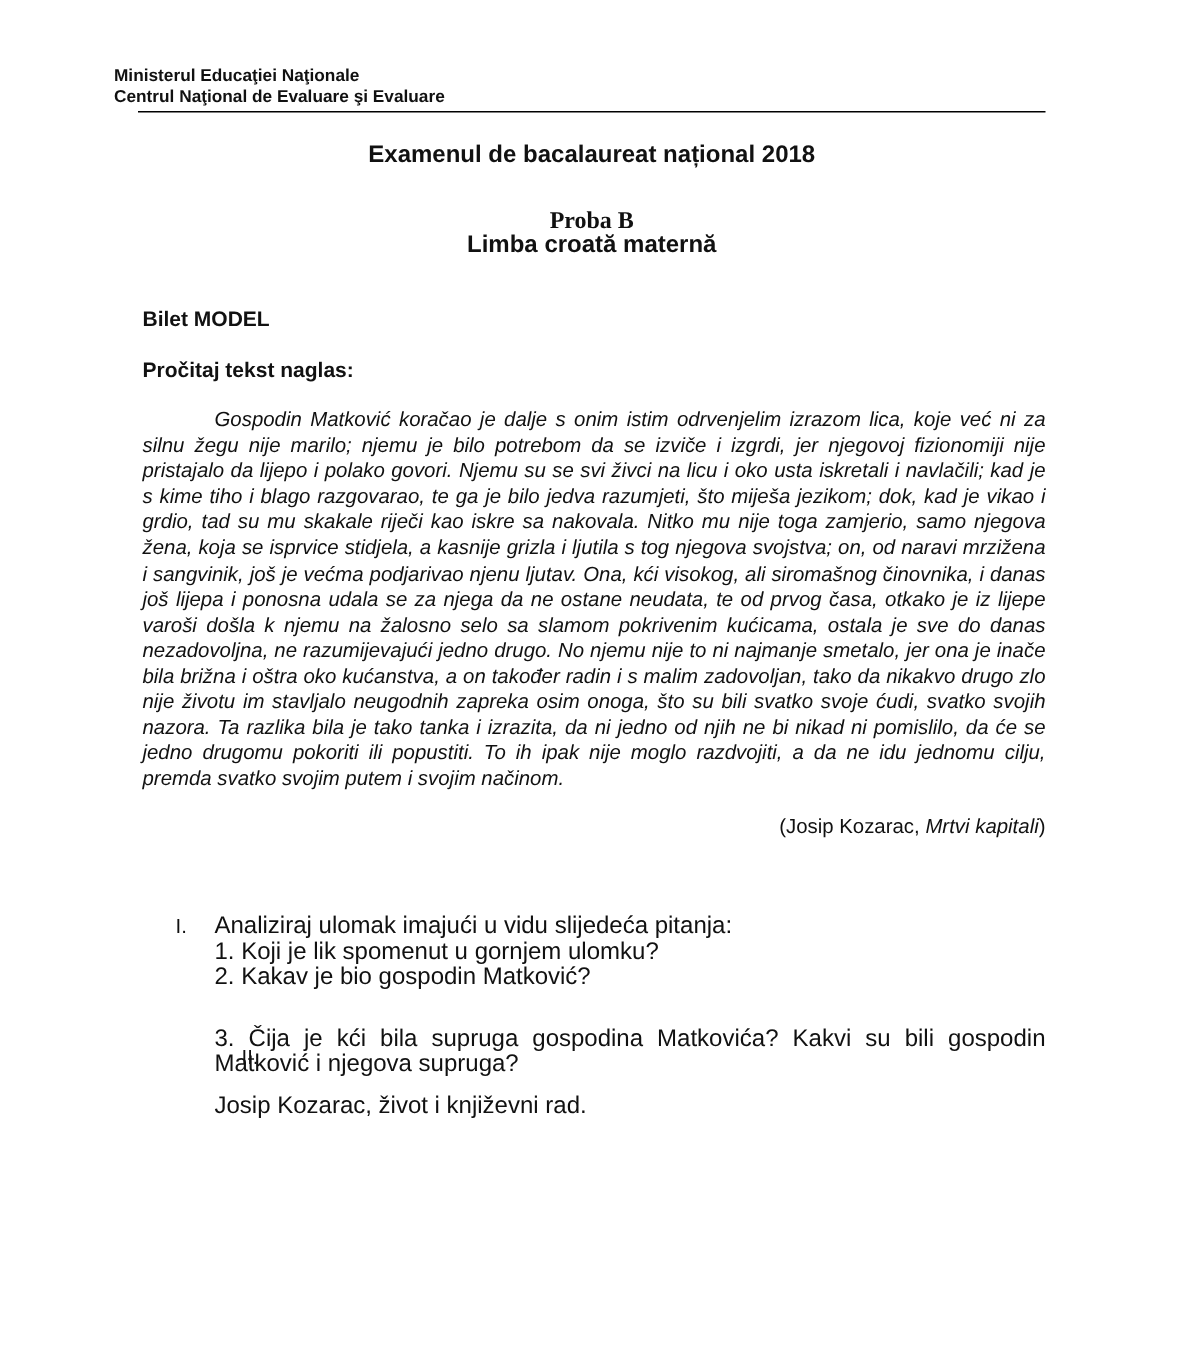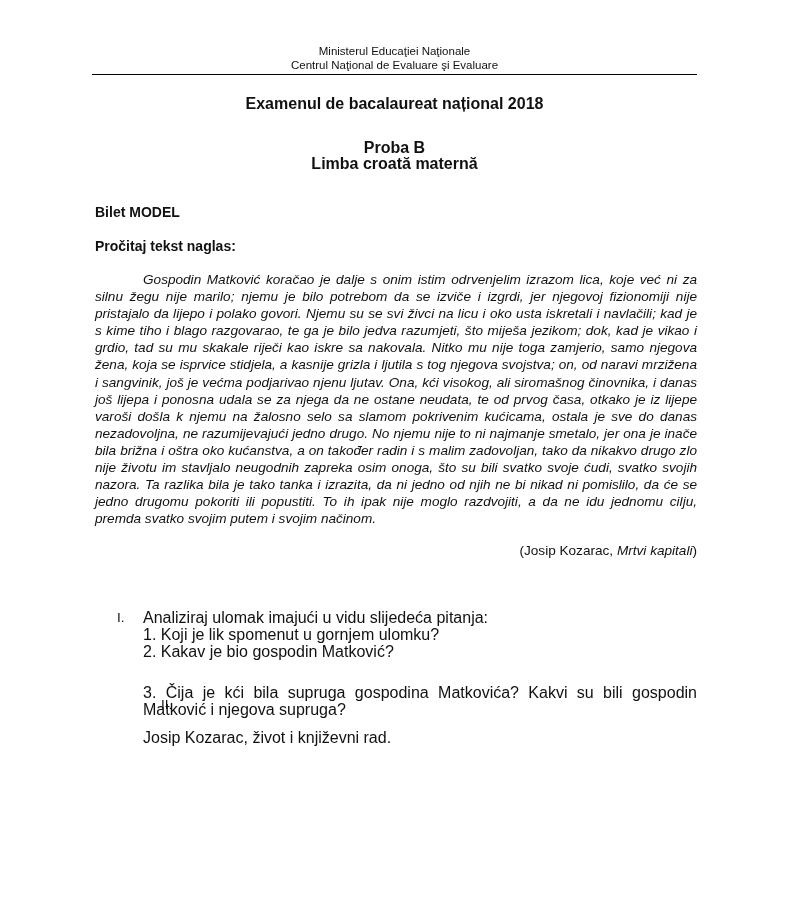--- a/index.html
+++ b/index.html
@@ -1,24 +1,24 @@
 <!DOCTYPE html>
 <html><head>
 <meta charset="utf-8">
 <style>
   html, body { margin: 0; padding: 0; background: #ffffff; }
   body { width: 786px; height: 912px; position: relative; overflow: hidden;
          font-family: "Liberation Sans", sans-serif; color: #111; }
-  .hdr { position: absolute; left: 92px; width: 605px; text-align: center; font-size: 11.5px; line-height: 14px; }
+  .hdr { position: absolute; left: 76px; width: 605px; text-align: left; font-size: 11.5px; line-height: 14px; font-weight: bold; }
   .hdr1 { top: 44px; }
   .hdr2 { top: 58px; }
   .hr { position: absolute; left: 92px; top: 74px; width: 605px; height: 0; border-top: 1px solid #000; }
   .title { position: absolute; left: 92px; width: 605px; text-align: center; font-weight: bold; font-size: 16px; line-height: 17px; }
   .t1 { top: 95px; }
-  .t2 { top: 139px; }
+  .t2 { top: 139px; font-family: Liberation Serif, serif; }
   .t3 { top: 155px; }
   .lbl { position: absolute; left: 95px; font-weight: bold; font-size: 14px; line-height: 17px; }
   .l1 { top: 204px; }
   .l2 { top: 238px; }
   .passage { position: absolute; left: 95px; top: 271px; width: 602px; font-style: italic; font-size: 13.6px;
              line-height: 17.1px; text-align: justify; text-indent: 48px; }
   .source { position: absolute; right: 89px; top: 542px; font-size: 13.6px; line-height: 17px; }
   .source i { font-style: italic; }
   .q { position: absolute; font-size: 16px; line-height: 17.3px; }
   .qnum { position: absolute; left: 117px; font-size: 13.6px; line-height: 17px; }

